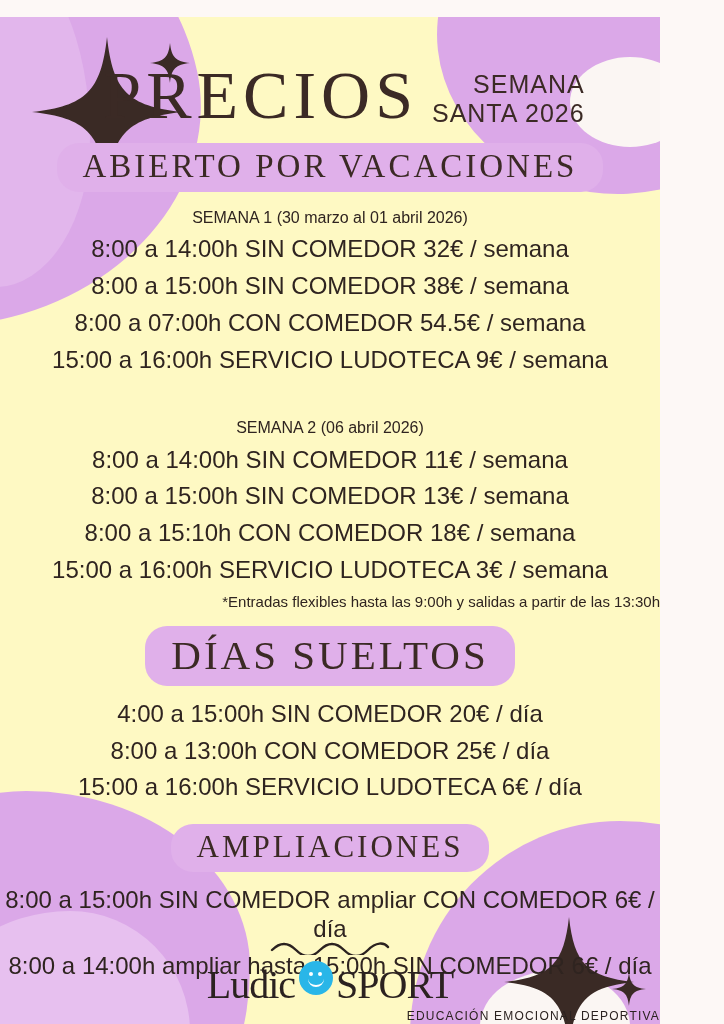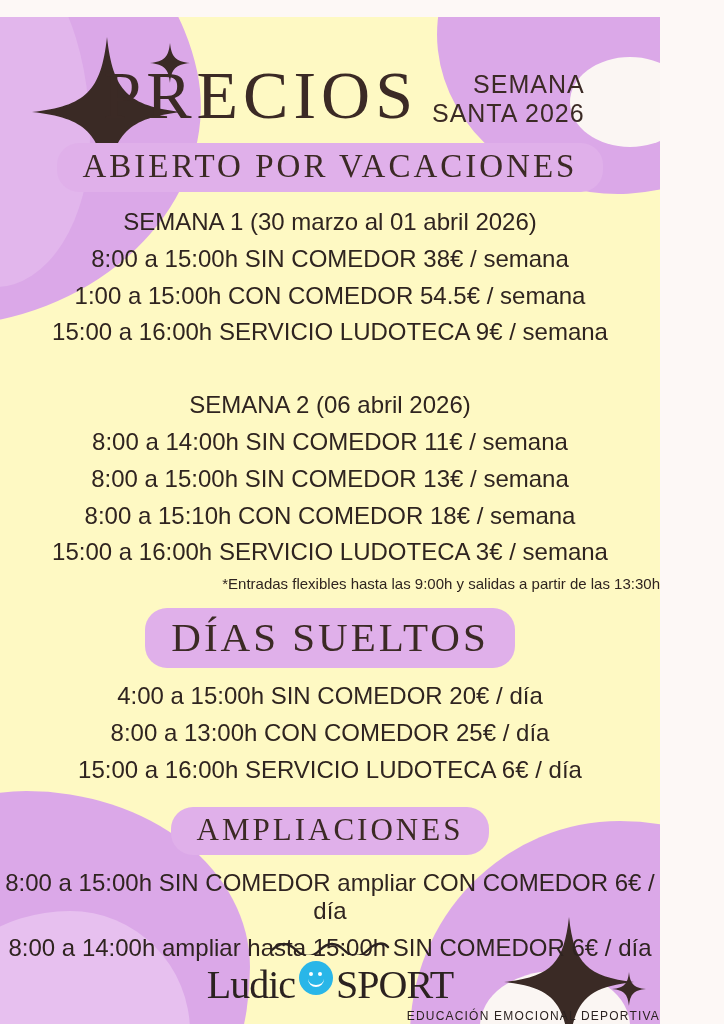--- a/index.html
+++ b/index.html
@@ -160,21 +160,21 @@
     z-index: 5;
     text-align: center;
   }
   .line {
     font-size: 24px;
     color: #2f2420;
     margin: 8px 0;
     line-height: 1.2;
   }
   .line-head {
-    font-size: 24px;
+    font-size: 16px;
     margin-top: 10px;
     margin-bottom: 8px;
   }
   .note {
     font-size: 15px;
     color: #2f2420;
     margin-top: 6px;
     margin-bottom: 2px;
     text-align: right;
   }
@@ -282,22 +282,23 @@
       </div>
     </div>
   </div>
 
   <div class="banner-wrap">
     <div class="banner banner-1">ABIERTO POR VACACIONES</div>
   </div>
 
   <div class="section">
     <div class="line line-head">SEMANA 1 (30 marzo al 01 abril 2026)</div>
+    <div class="line">8:00 a 14:00h SIN COMEDOR 32€ / semana</div>
     <div class="line">8:00 a 15:00h SIN COMEDOR 38€ / semana</div>
-    <div class="line">1:00 a 15:00h CON COMEDOR 54.5€ / semana</div>
+    <div class="line">8:00 a 07:00h CON COMEDOR 54.5€ / semana</div>
     <div class="line">15:00 a 16:00h SERVICIO LUDOTECA 9€ / semana</div>
 
     <div class="gap"></div>
 
     <div class="line line-head">SEMANA 2 (06 abril 2026)</div>
     <div class="line">8:00 a 14:00h SIN COMEDOR 11€ / semana</div>
     <div class="line">8:00 a 15:00h SIN COMEDOR 13€ / semana</div>
     <div class="line">8:00 a 15:10h CON COMEDOR 18€ / semana</div>
     <div class="line">15:00 a 16:00h SERVICIO LUDOTECA 3€ / semana</div>
 

